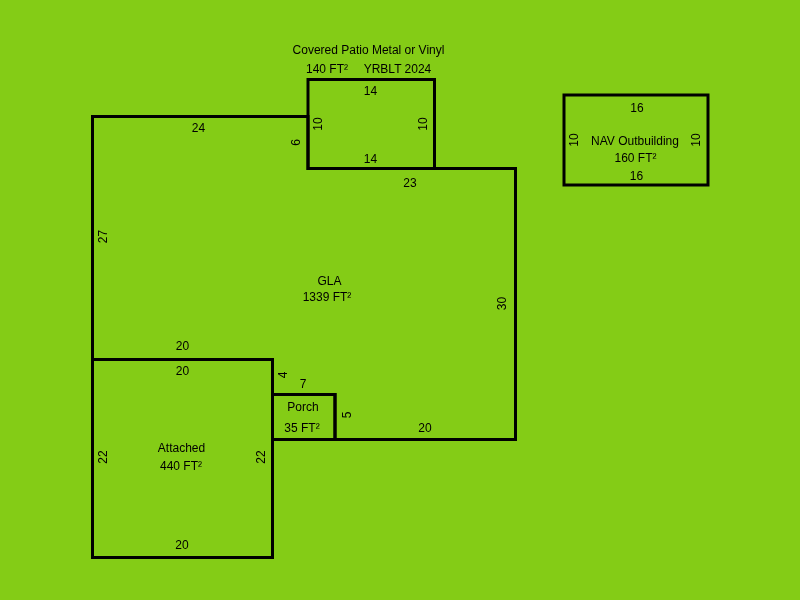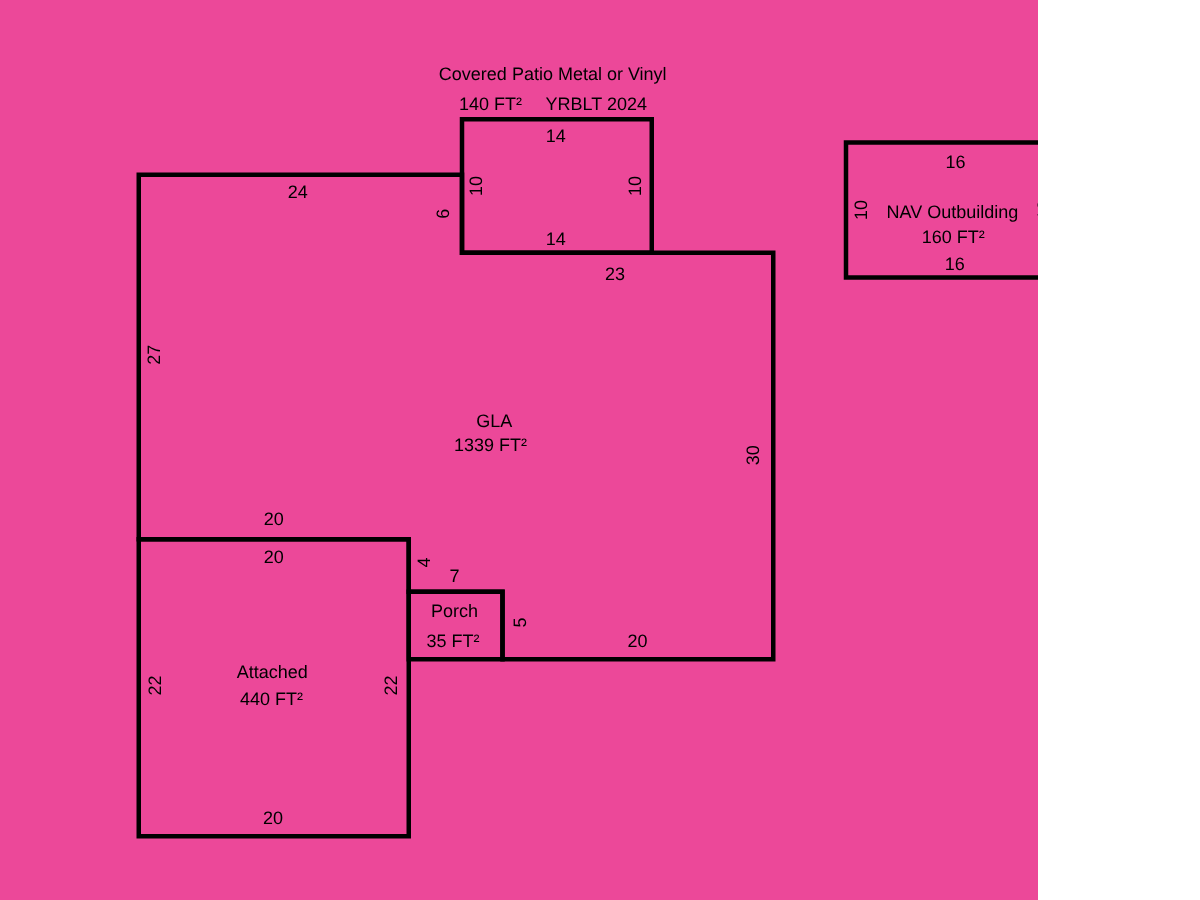--- a/index.html
+++ b/index.html
@@ -1,16 +1,16 @@
 <!DOCTYPE html>
 <html><head>
 <meta charset="utf-8">
 <style>
   html,body{margin:0;padding:0;background:#ffffff;}
-  .wrap{position:relative;width:692px;height:600px;background:#ec4899;overflow:hidden;}
+  .wrap{position:relative;width:800px;height:600px;background:#84cc16;overflow:hidden;}
   text{font-family:"Liberation Sans",sans-serif;font-size:12px;fill:#000;}
 </style>
 </head>
 <body>
 <div class="wrap">
 <svg width="800" height="600" viewBox="0 0 800 600" xmlns="http://www.w3.org/2000/svg">
 
 <polygon points="92.5,116.5 308,116.5 308,168.5 515.5,168.5 515.5,439.5 335,439.5 335,394.5 272.5,394.5 272.5,359.5 92.5,359.5" fill="none" stroke="#000" stroke-width="3"></polygon>
 
 <rect x="308" y="79.5" width="126.5" height="89" fill="none" stroke="#000" stroke-width="3"></rect>

